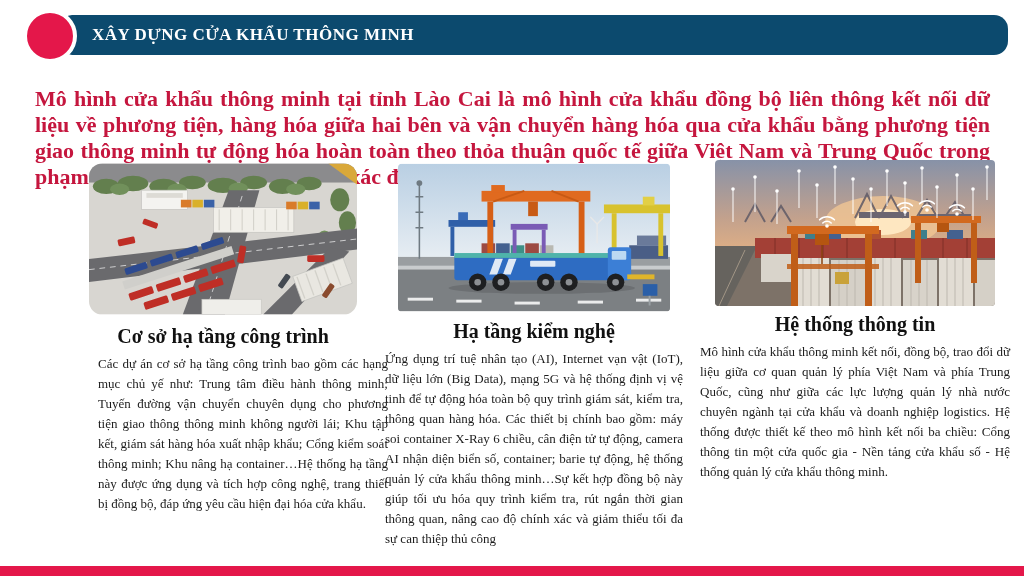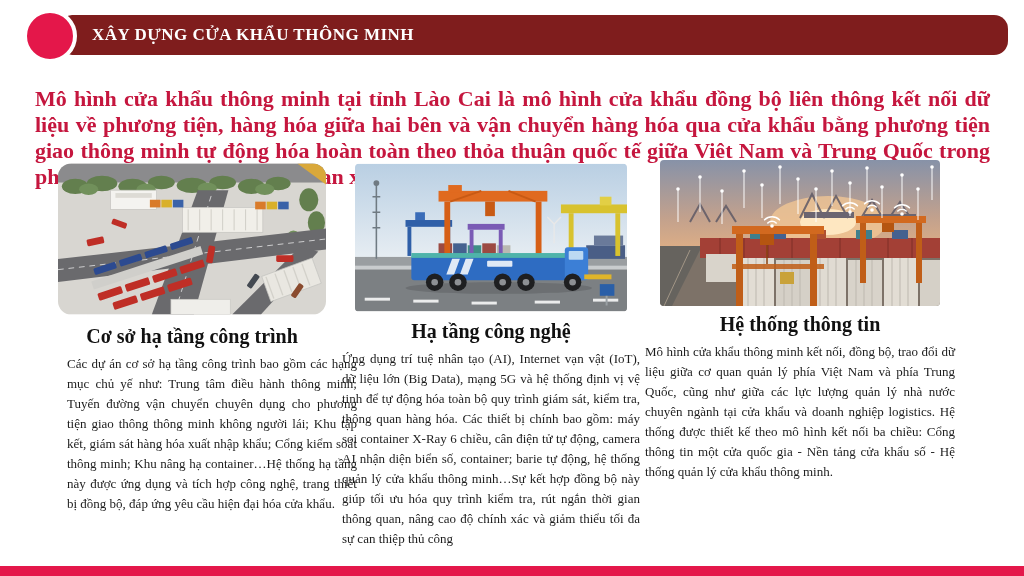--- a/index.html
+++ b/index.html
@@ -4,42 +4,42 @@
 <style>
   html,body{margin:0;padding:0;}
   body{
     width:1024px;height:576px;position:relative;overflow:hidden;
     background:#ffffff;
     font-family:"Liberation Serif","DejaVu Serif",serif;
   }
   
   .banner{
     position:absolute;left:62px;top:15px;width:946px;height:40px;
-    background:#7f1d1d;border-radius:10px 14px 14px 10px;
+    background:#0c4a6e;border-radius:10px 14px 14px 10px;
     display:flex;align-items:center;
   }
   .banner-circle{
     position:absolute;left:23px;top:9px;width:46px;height:46px;
     background:#E4174A;border:4px solid #ffffff;border-radius:50%;
     z-index:2;box-sizing:content-box;
   }
   .banner-title{
     color:#ffffff;font-weight:bold;font-size:17px;letter-spacing:.5px;
     padding-left:30px;white-space:nowrap;
   }
   
   .intro{
     position:absolute;left:35px;top:64px;width:955px;
     color:#C5163E;font-weight:bold;font-size:22px;line-height:26px;
     text-align:justify;
   }
   
   .columns{
-    position:absolute;left:44px;top:160px;width:948px;
-    display:grid;grid-template-columns:296px 302px 316px;column-gap:0;
+    position:absolute;left:75px;top:160px;width:948px;
+    display:grid;grid-template-columns:296px 302px 316px;column-gap:12px;
   }
   .col{display:flex;flex-direction:column;align-items:center;}
   .col figure{margin:0;display:block;line-height:0;}
   .col svg{display:block;}
   .c1 figure{width:268px;height:158px;}
   .c2 figure{width:272px;height:151px;margin-top:2px;}
   .c3 figure{width:282px;height:146px;}
   .col h3{
     margin:7px 0 6px 0;font-size:20px;font-weight:bold;color:#111111;
     text-align:center;white-space:nowrap;
@@ -282,21 +282,21 @@
               <circle cx="152" cy="122" r="3.4"></circle>
                 <circle cx="176" cy="122" r="3.4"></circle>
                 <circle cx="224" cy="122" r="3.4"></circle>
             </g>
 
             <rect x="252" y="124" width="15" height="12" fill="#2a5fa8"></rect>
               <rect x="258" y="136" width="2" height="10" fill="#9aa0a4"></rect>
           </g>
         </svg>
       </figure>
-      <h3>Hạ tầng công nghệ</h3>
+      <h3>Hạ tầng kiểm nghệ</h3>
       <p>Ứng dụng trí tuệ nhân tạo (AI), Internet vạn vật (IoT), dữ liệu lớn (Big Data), mạng 5G và hệ thống định vị vệ tinh để tự động hóa toàn bộ quy trình giám sát, kiểm tra, thông quan hàng hóa. Các thiết bị chính bao gồm: máy soi container X-Ray 6 chiều, cân điện tử tự động, camera AI nhận diện biển số, container; barie tự động, hệ thống quản lý cửa khẩu thông minh…Sự kết hợp đồng bộ này giúp tối ưu hóa quy trình kiểm tra, rút ngắn thời gian thông quan, nâng cao độ chính xác và giảm thiểu tối đa sự can thiệp thủ công</p>
     </div>
 
     <div class="col c3">
       <figure>
         <svg viewBox="0 0 280 146" width="282" height="146">
           <defs>
             <clipPath id="r3">
                 <rect x="0" y="0" width="280" height="146" rx="4"></rect>
               </clipPath>

